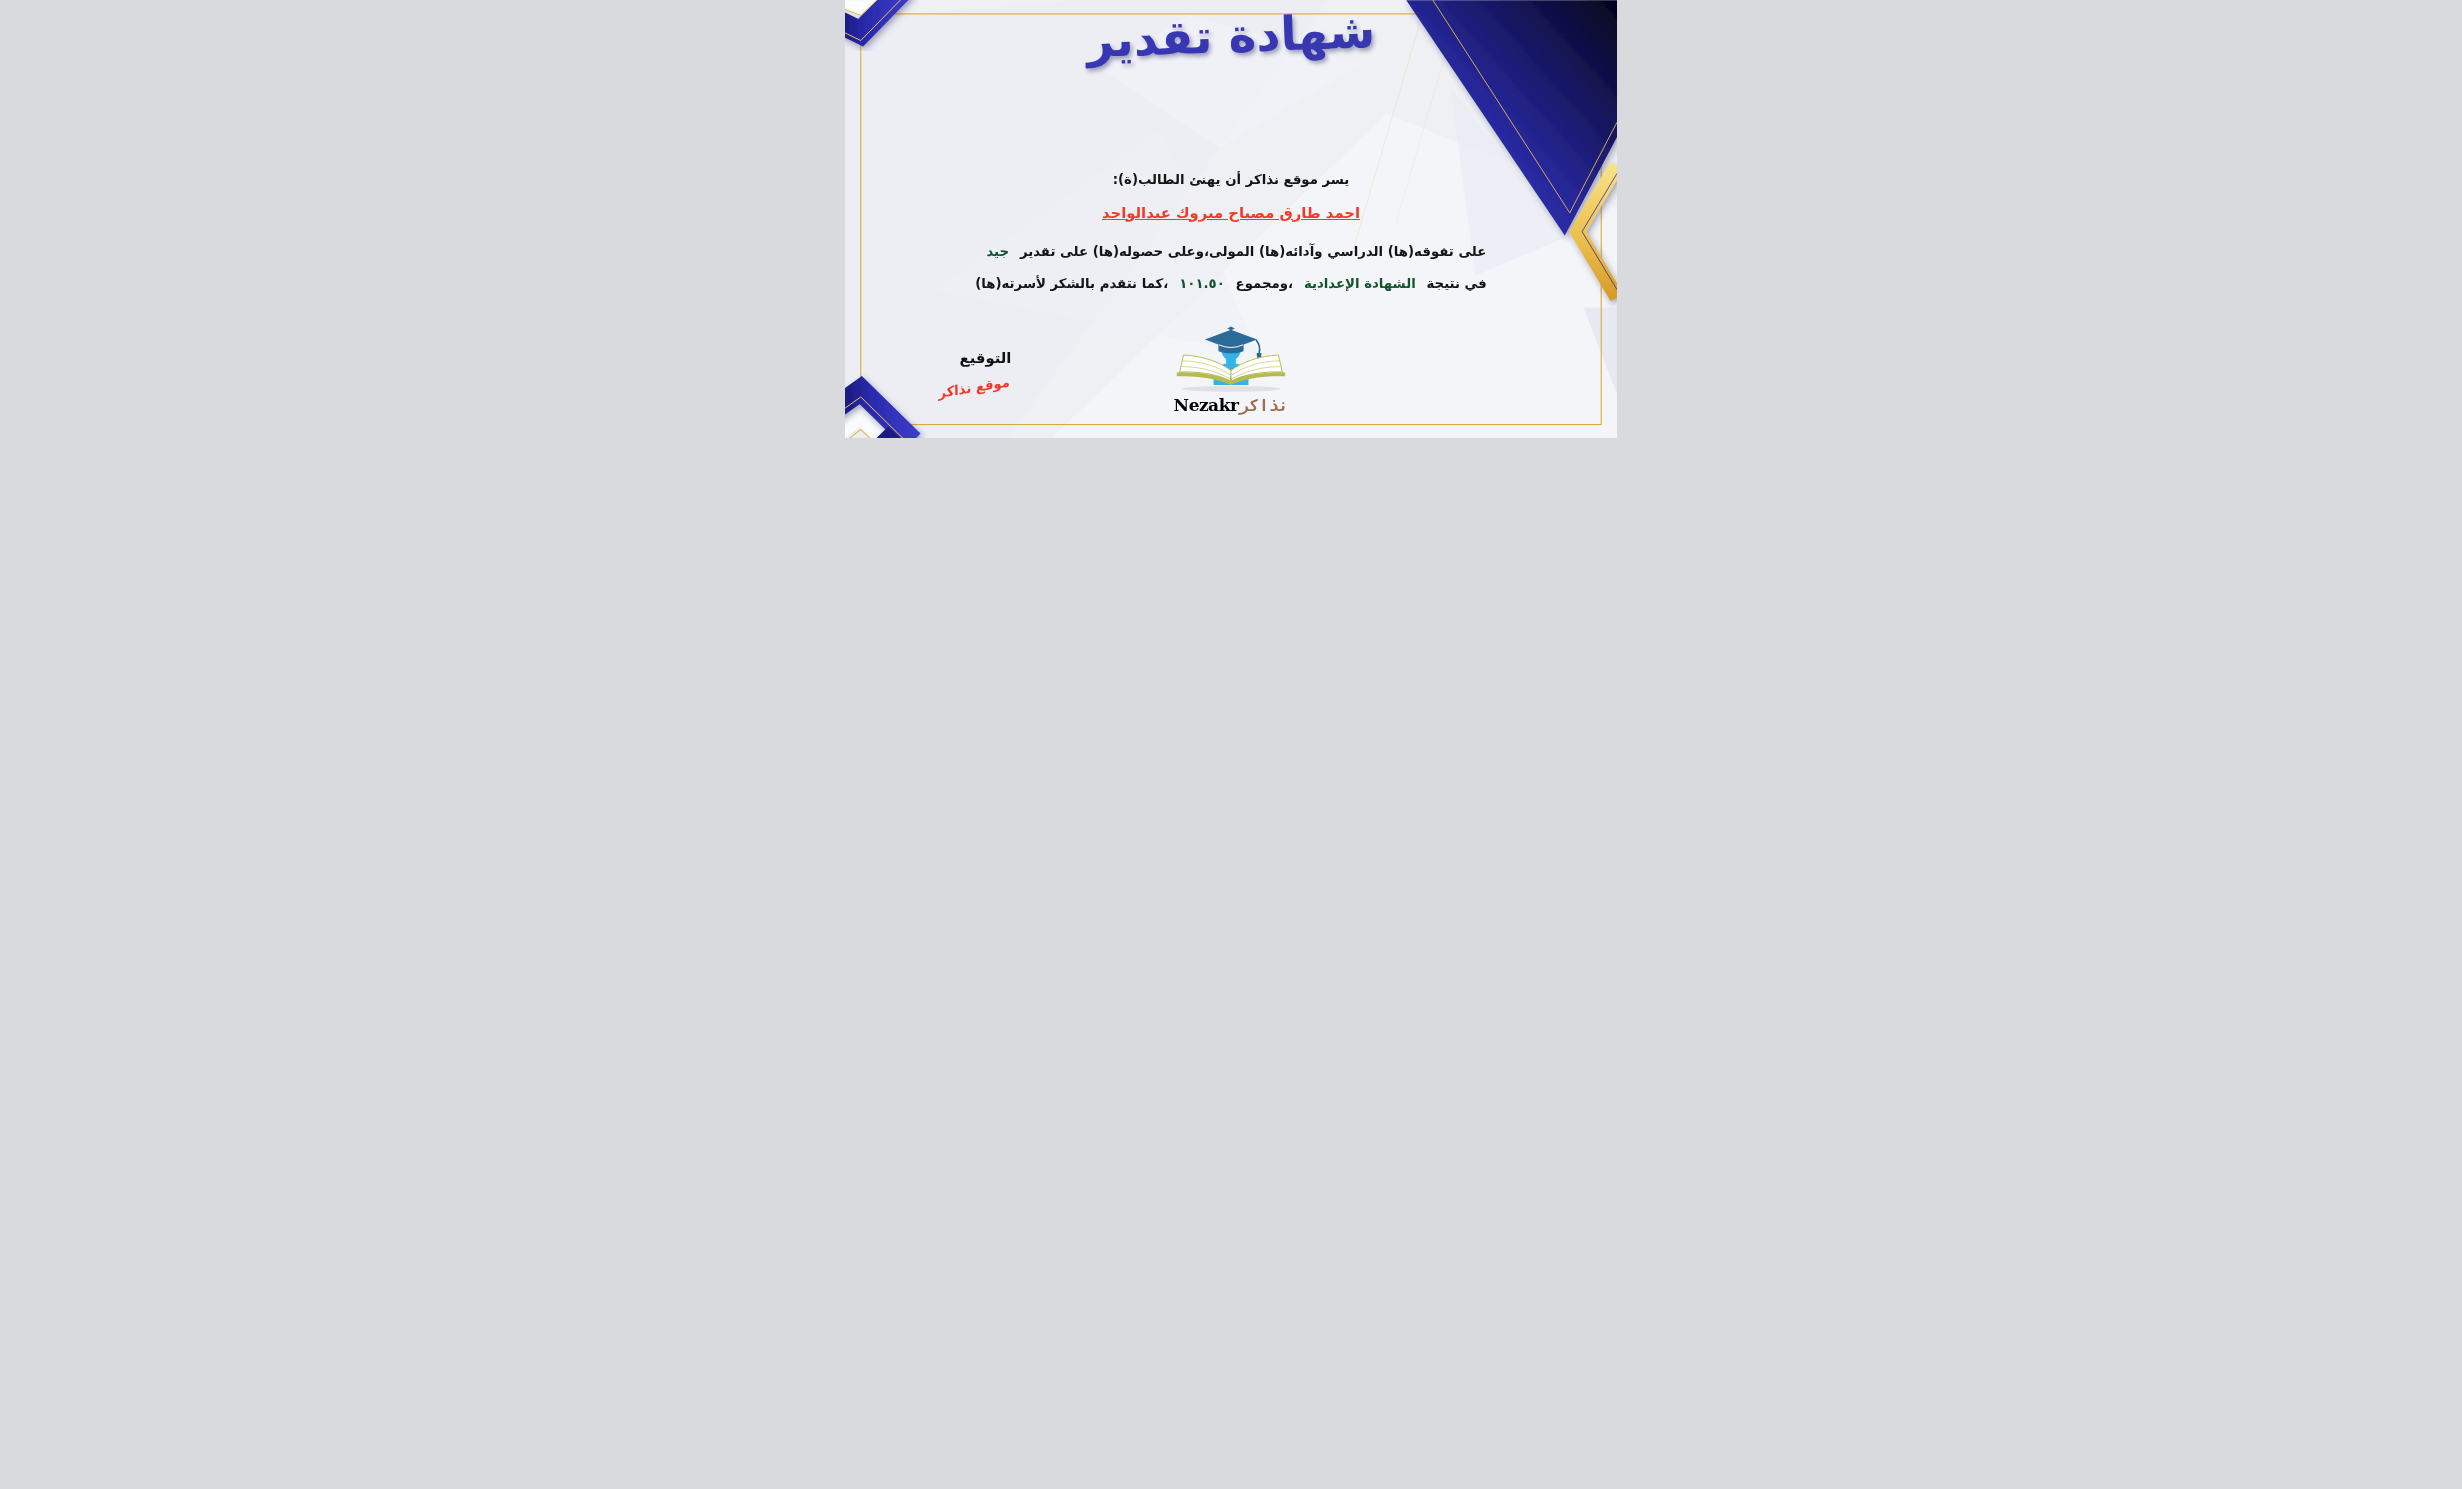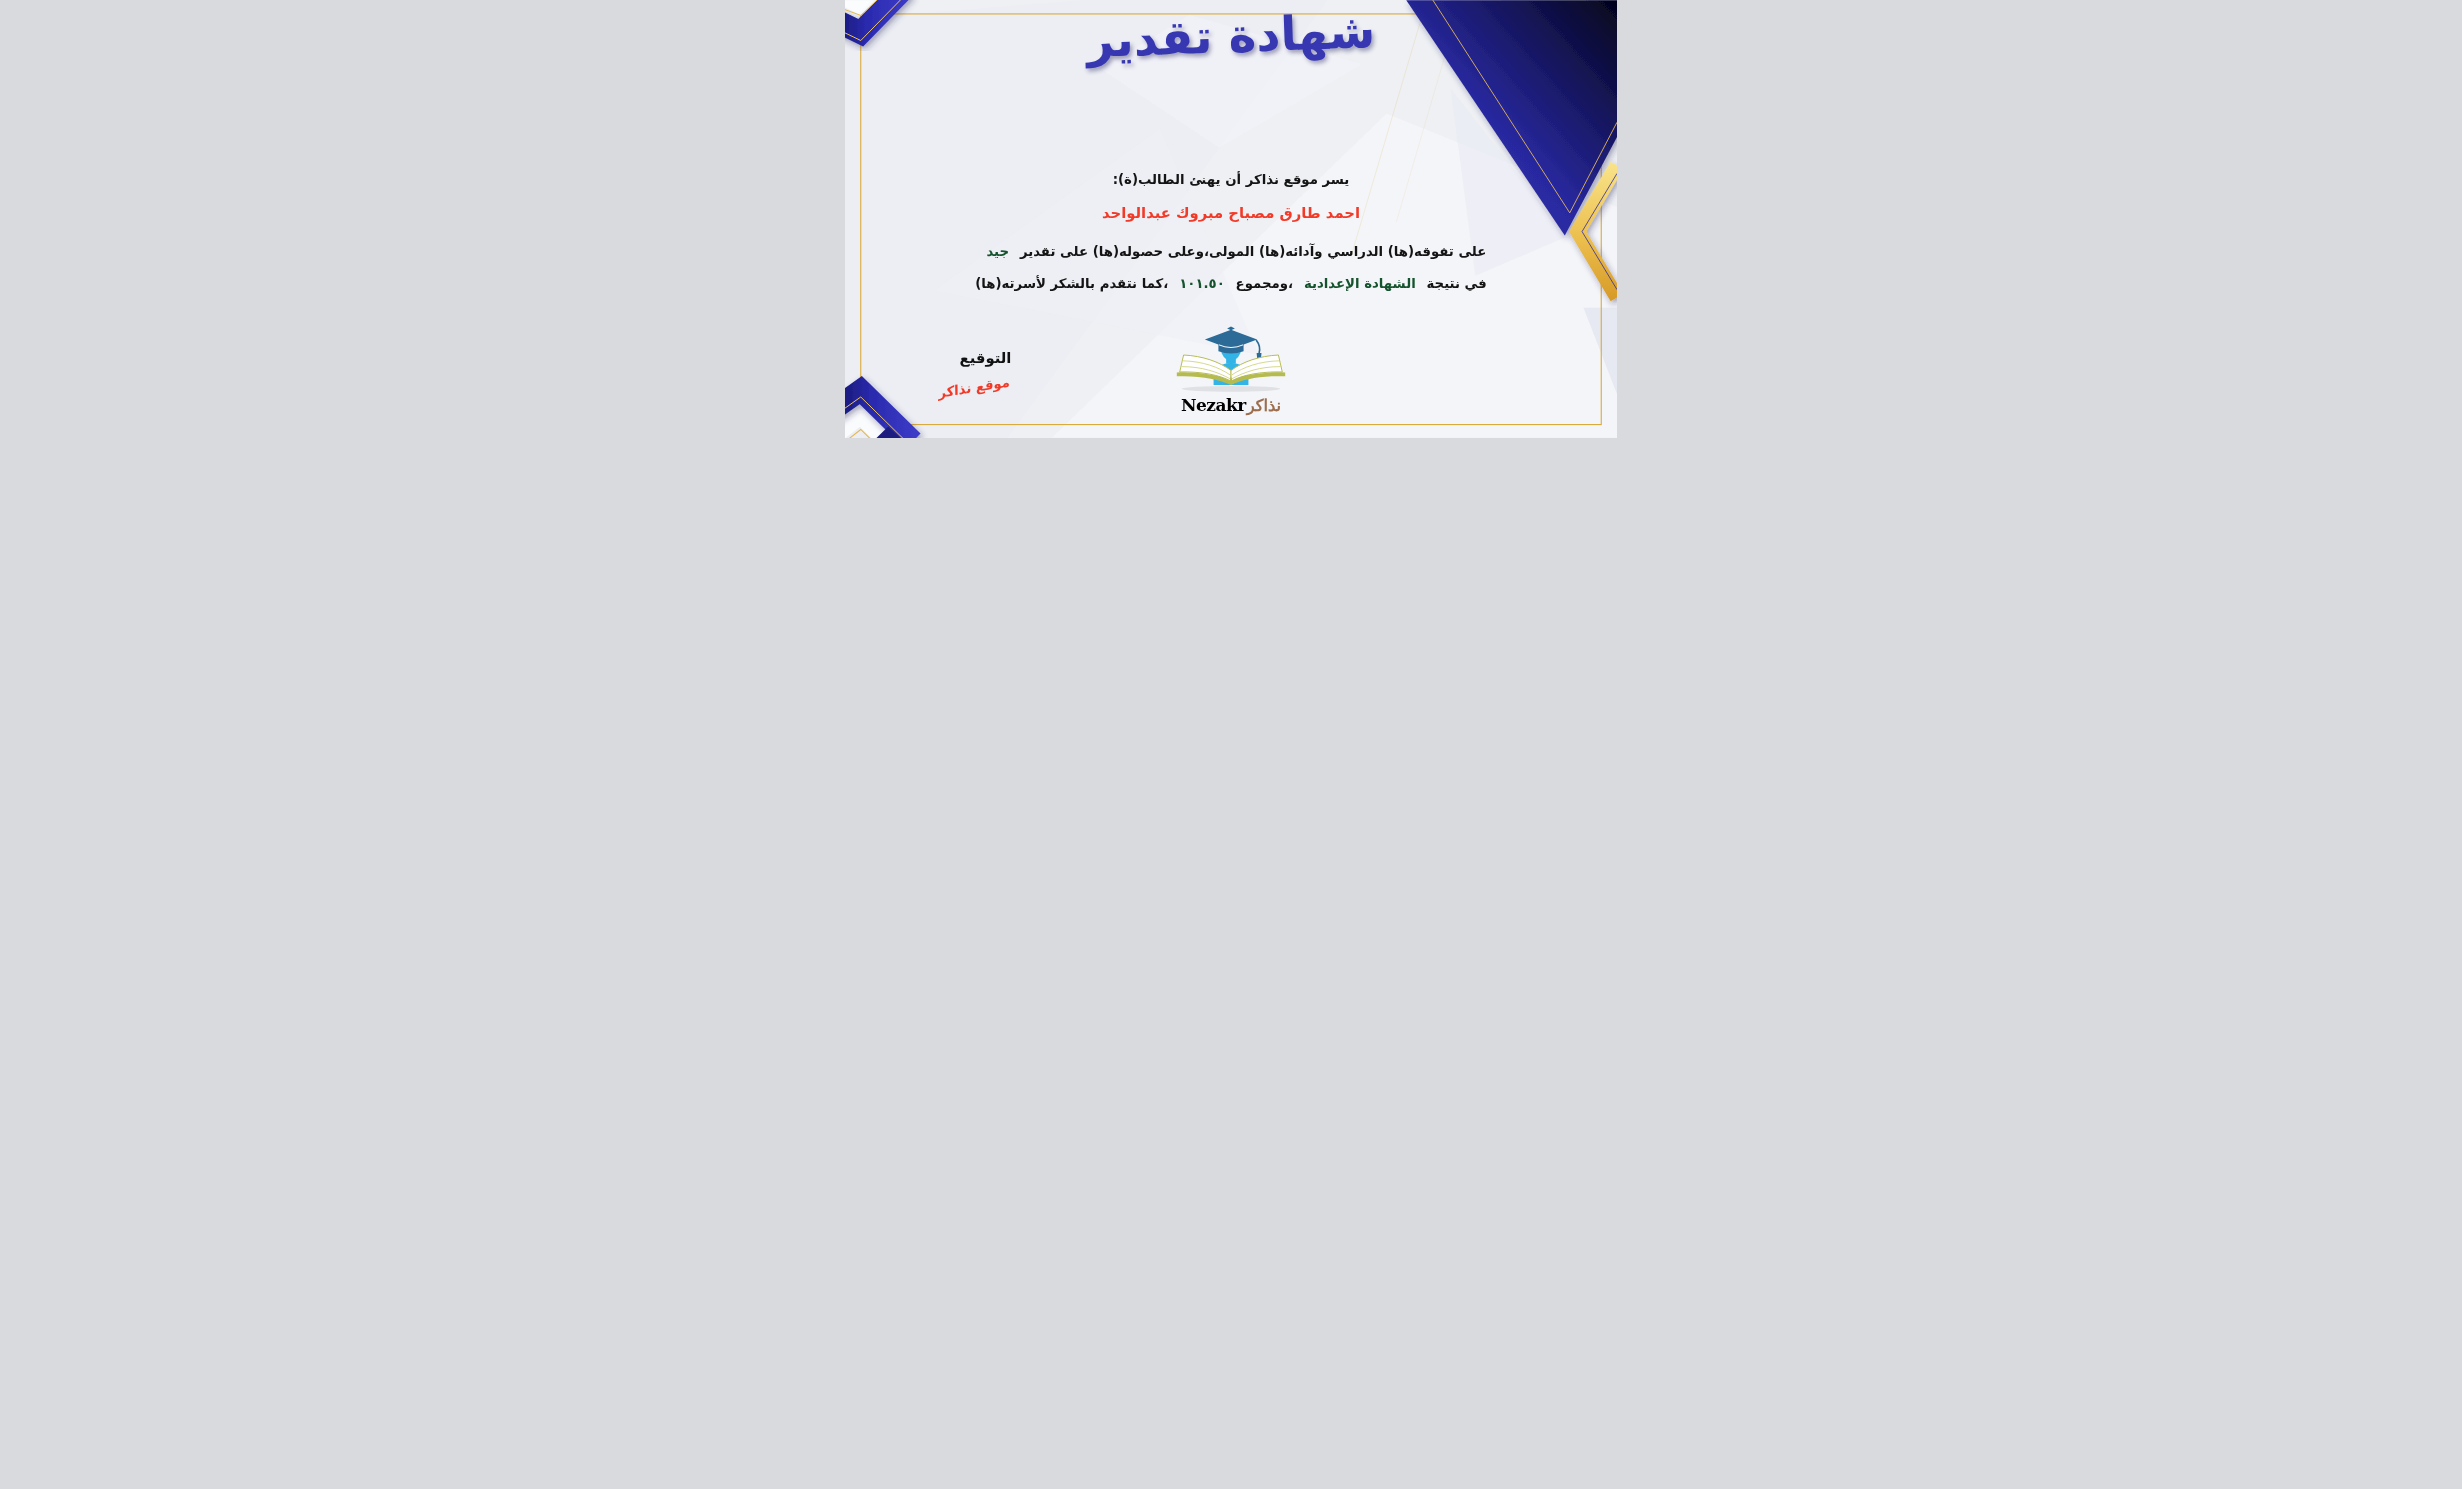--- a/index.html
+++ b/index.html
@@ -5,33 +5,33 @@
   html,body{margin:0;padding:0;background:#d8dade;font-family:"DejaVu Sans",sans-serif;}
   .stage{position:relative;width:772px;height:438px;margin:0 auto;overflow:hidden;background:#eef0f4;}
   .stage svg{position:absolute;left:0;top:0;pointer-events:none;}
   .layer-text{position:absolute;inset:0;z-index:5;}
   .title{position:absolute;top:7.9px;left:0;right:0;text-align:center;direction:rtl;
          font-size:47px;font-weight:bold;color:#3737b2;transform:rotate(-2deg);
          text-shadow:2px 3px 4.4px rgba(25,25,90,.38);letter-spacing:-1px;}
   .body-block{position:absolute;top:124px;left:27.6px;right:27.6px;direction:rtl;text-align:center;
               font-weight:bold;font-size:13.3px;color:#141414;margin-top:40px;}
   .bline{display:block;line-height:32.5px;white-space:nowrap;}
-  .bline.name{color:#f23a28;font-size:14.8px;}
+  .bline.name{color:#f23a28;font-size:14.8px;text-decoration:underline;}
   .bline.l3{margin-top:6.9px;}
   .red{color:#14532d;}
   .pad{margin:0 10.8px;display:inline-block;}
   .sig{position:absolute;left:84px;top:339px;width:113px;text-align:center;direction:rtl;z-index:6;margin-top:8px;}
   .sig-label{font-size:14.8px;font-weight:bold;color:#111;line-height:21.7px;}
   .sig-value{display:inline-block;margin-top:10.8px;margin-left:-22.7px;color:#f23a28;font-size:13.3px;font-weight:bold;
              transform:rotate(-9deg) skewX(-8deg);}
   .logo{position:absolute;left:50%;top:325px;transform:translateX(-50%);width:128px;text-align:center;z-index:6;}
   .logo svg{position:static;display:block;margin:0 auto;}
   .logo-word{display:flex;justify-content:center;align-items:baseline;margin-top:-4.9px;direction:ltr;}
   .logo-latin{font-family:"DejaVu Serif",serif;font-weight:bold;font-size:17px;color:#000000;letter-spacing:-0.5px;}
-  .logo-arabic{font-family:Liberation Serif, serif;font-weight:bold;font-size:16.3px;color:#9c6e4e;margin-left:1px;}
+  .logo-arabic{font-family:Liberation Mono, monospace;font-weight:bold;font-size:16.3px;color:#9c6e4e;margin-left:1px;}
 </style>
 </head>
 <body>
 
 <div class="stage">
 
   <svg width="772" height="438" viewBox="0 0 1568 889">
     <defs>
       <linearGradient id="gBlueTL" x1="0" y1="0" x2="1" y2="0">
         <stop offset="0" stop-color="#131366"></stop>

